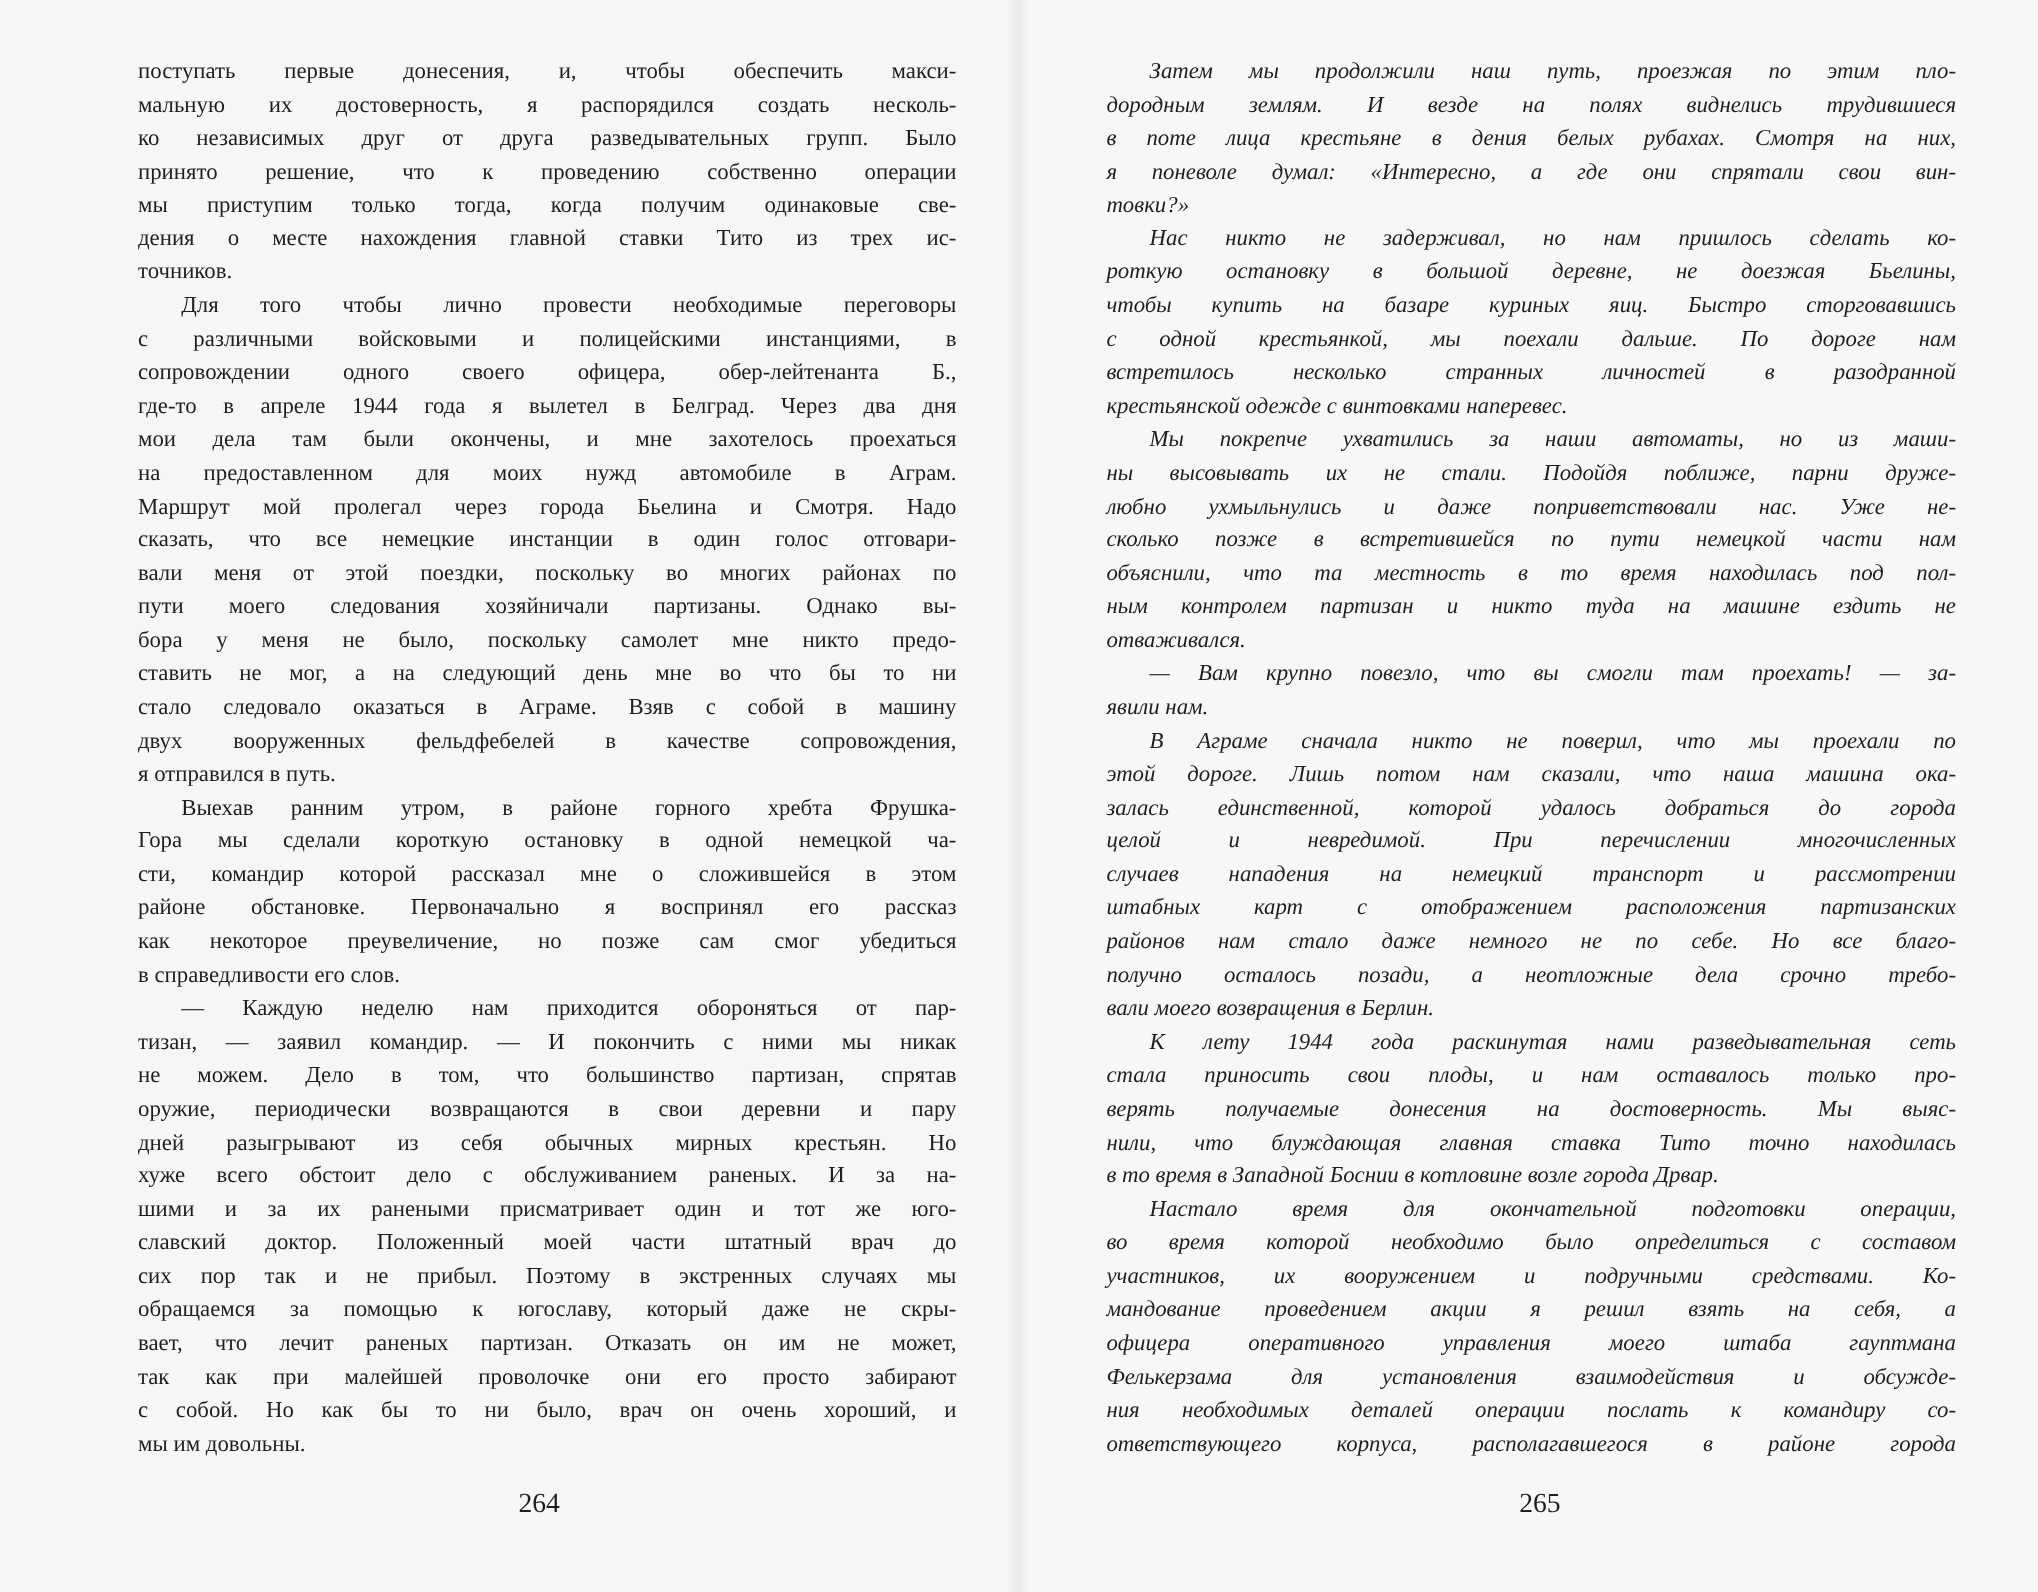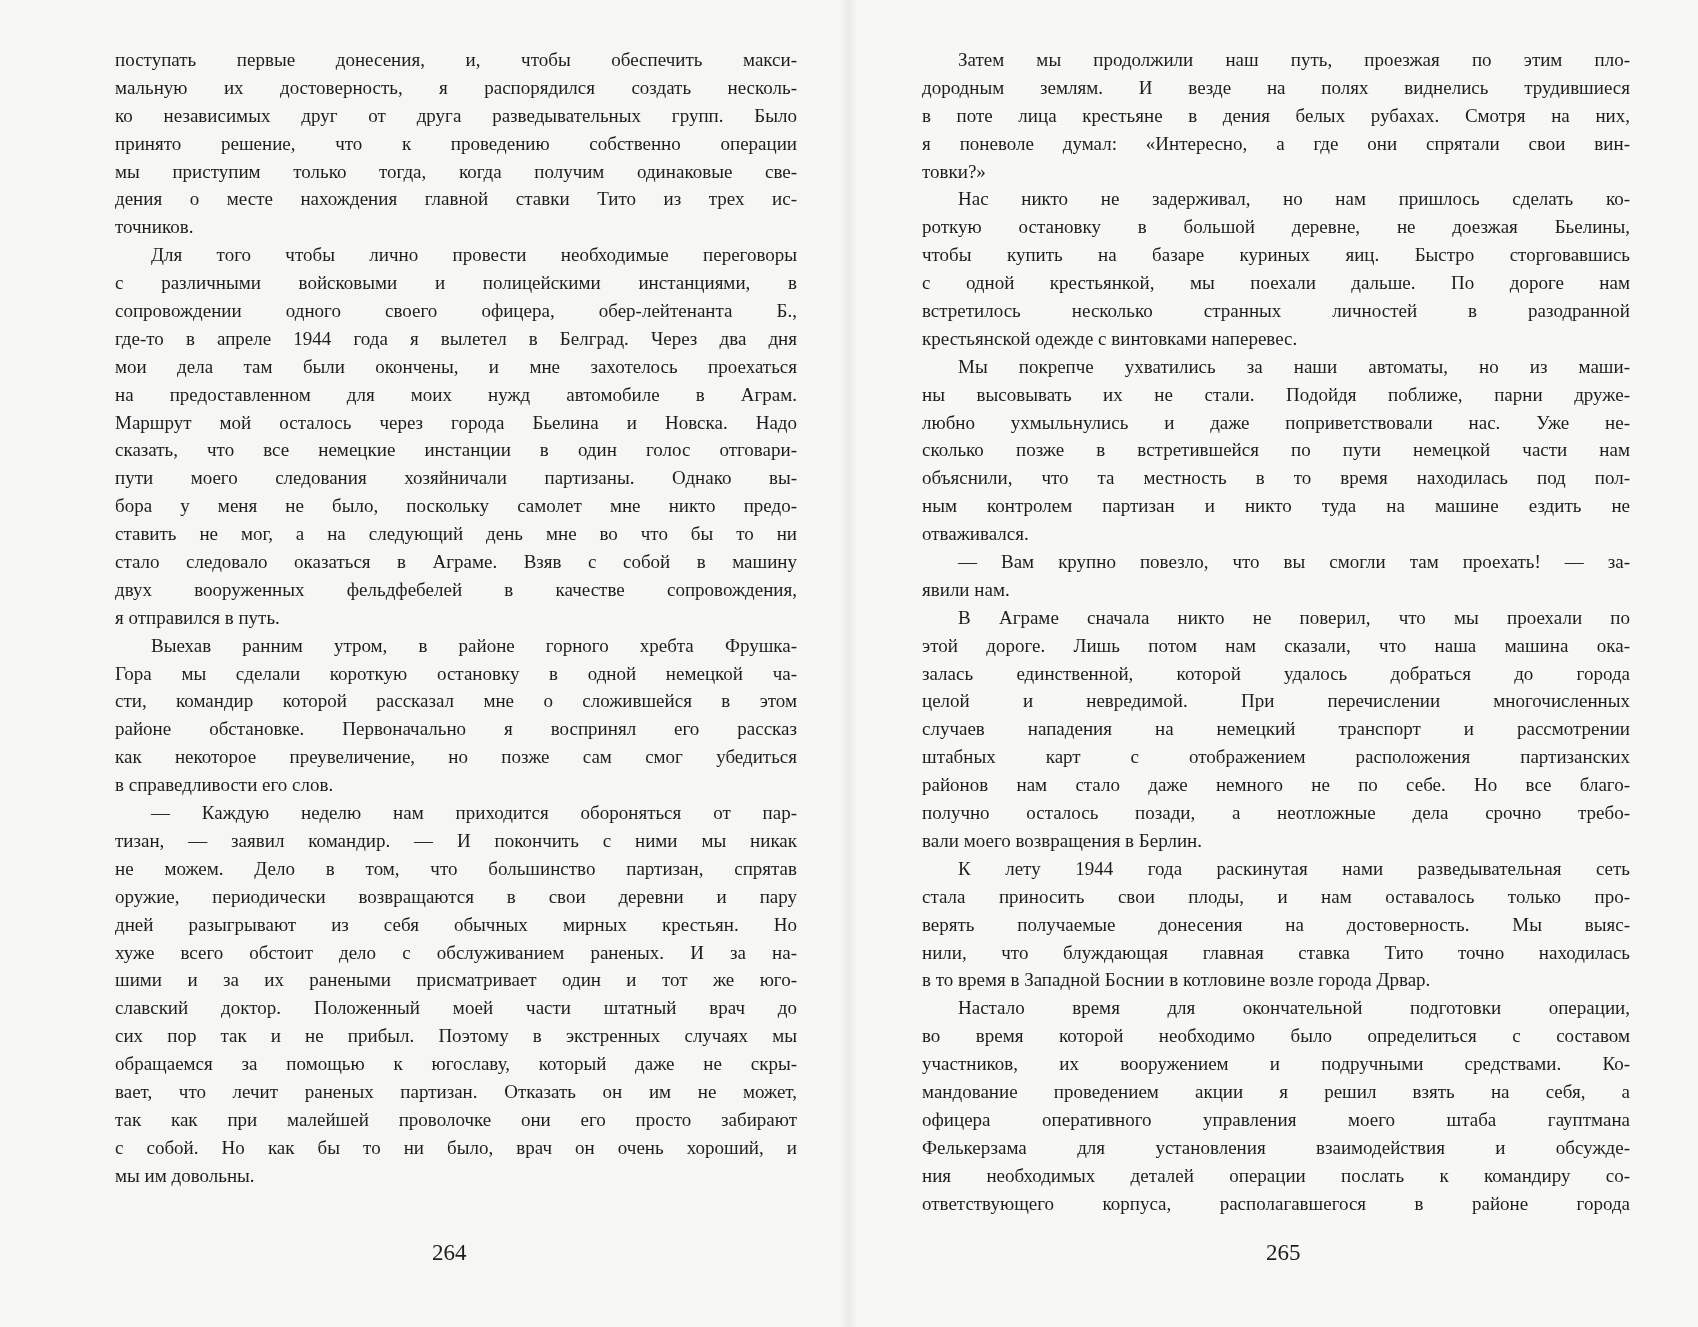--- a/index.html
+++ b/index.html
@@ -17,21 +17,21 @@
   .page.right { left: 849px; width: 849px; background: #f7f7f5; }
   .gutter {
     position: absolute; left: 840px; top: 0; width: 18px; height: 1327px;
     background: linear-gradient(to right, rgba(0,0,0,0) 0%, rgba(0,0,0,0.05) 50%, rgba(0,0,0,0) 100%);
   }
   .textblock {
     position: absolute; top: 46px;
     font-size: 19px; line-height: 27.9px;
   }
   .left .textblock { left: 115px; width: 682px; }
-  .right .textblock { left: 922px; width: 708px; }
+  .right .textblock { left: 922px; width: 708px; font-style: italic; }
   .right .textblock { left: 73px; }
   .line {
     display: block; height: 27.9px; white-space: nowrap;
     text-align: justify; text-align-last: justify;
   }
   .line.last { text-align-last: left; }
   .line.indent { padding-left: 36px; }
   .pagenum {
     position: absolute; top: 1240px; font-size: 23px;
   }
@@ -49,22 +49,23 @@
       <span class="line">принято решение, что к проведению собственно операции</span>
       <span class="line">мы приступим только тогда, когда получим одинаковые све-</span>
       <span class="line">дения о месте нахождения главной ставки Тито из трех ис-</span>
       <span class="line last">точников.</span>
       <span class="line indent">Для того чтобы лично провести необходимые переговоры</span>
       <span class="line">с различными войсковыми и полицейскими инстанциями, в</span>
       <span class="line">сопровождении одного своего офицера, обер-лейтенанта Б.,</span>
       <span class="line">где-то в апреле 1944 года я вылетел в Белград. Через два дня</span>
       <span class="line">мои дела там были окончены, и мне захотелось проехаться</span>
       <span class="line">на предоставленном для моих нужд автомобиле в Аграм.</span>
-      <span class="line">Маршрут мой осталось через города Бьелина и Новска. Надо</span>
+      <span class="line">Маршрут мой пролегал через города Бьелина и Смотря. Надо</span>
       <span class="line">сказать, что все немецкие инстанции в один голос отговари-</span>
+      <span class="line">вали меня от этой поездки, поскольку во многих районах по</span>
       <span class="line">пути моего следования хозяйничали партизаны. Однако вы-</span>
       <span class="line">бора у меня не было, поскольку самолет мне никто предо-</span>
       <span class="line">ставить не мог, а на следующий день мне во что бы то ни</span>
       <span class="line">стало следовало оказаться в Аграме. Взяв с собой в машину</span>
       <span class="line">двух вооруженных фельдфебелей в качестве сопровождения,</span>
       <span class="line last">я отправился в путь.</span>
       <span class="line indent">Выехав ранним утром, в районе горного хребта Фрушка-</span>
       <span class="line">Гора мы сделали короткую остановку в одной немецкой ча-</span>
       <span class="line">сти, командир которой рассказал мне о сложившейся в этом</span>
       <span class="line">районе обстановке. Первоначально я воспринял его рассказ</span>

